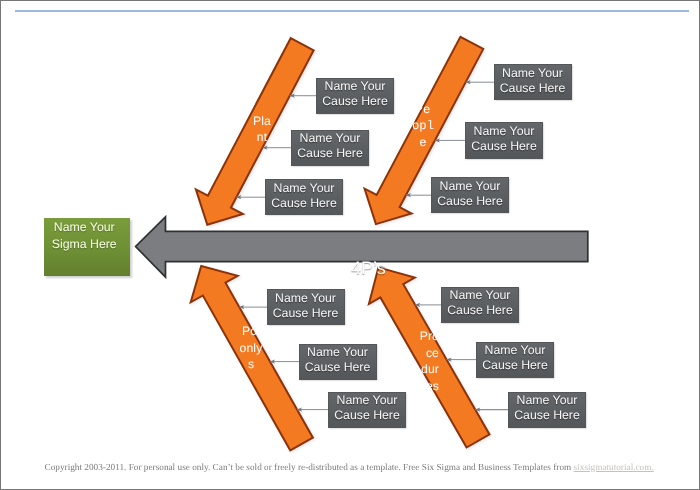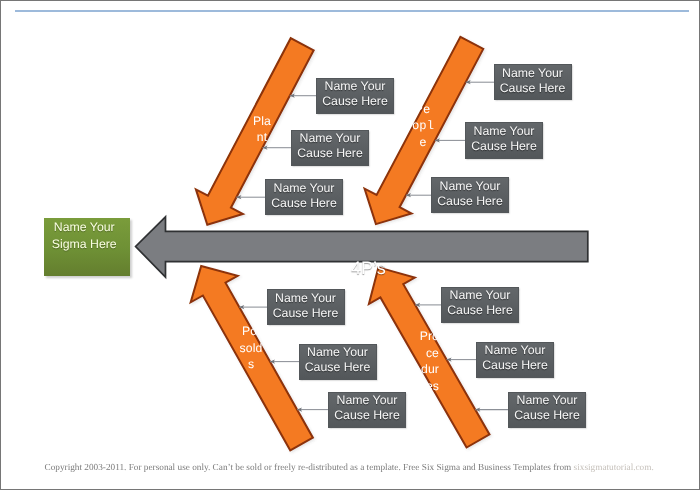--- a/index.html
+++ b/index.html
@@ -30,21 +30,21 @@
               padding:1.5px 5px 0 0;
               display:flex;align-items:flex-start;justify-content:flex-start;flex-direction:column;
               text-shadow:0 1px 1px rgba(0,0,0,.3);
               box-shadow:1.5px 1.5px 2px rgba(60,60,60,.25);}
   #effect-box > div{width:100%;}
   #spine-label{position:absolute;color:#ffffff;font-size:18px;line-height:18px;
                text-shadow:0 1px 1px rgba(0,0,0,.4);}
   #footer{position:absolute;left:43.5px;top:461px;width:650px;
           font-family:"Liberation Serif",serif;
           font-size:9.25px;line-height:12px;color:#7b7b7b;white-space:nowrap;}
-  #footer .lnk{color:#c6c1bb;}
+  #footer .lnk{color:#c6c1bb;text-decoration:underline;}
 </style>
 </head>
 <body>
 
 <div id="page">
 
   <div id="topline"></div>
 
   <svg id="canvas" viewBox="0 0 700 490" xmlns="http://www.w3.org/2000/svg">
     <defs>
@@ -103,21 +103,21 @@
     <div>Pla</div>
     <div>nt</div>
     </div>
   <div class="arm-label" style="left:410px;top:100.5px;width:24px;font-family:Liberation Mono, monospace;">
     <div>Pe</div>
     <div>opl</div>
     <div>e</div>
     </div>
   <div class="arm-label" style="left:238px;top:322px;width:24px;">
     <div>Pol</div>
-    <div>sold</div>
+    <div>only</div>
     <div>s</div>
     </div>
   <div class="arm-label" style="left:414px;top:327px;width:24px;text-align:right;">
     <div>Pro</div>
     <div>ce</div>
     <div>dur</div>
     <div>es</div>
     </div>
 
   <div class="cause-box" style="left:315px;top:76.5px;width:78px;height:36.3px;">

